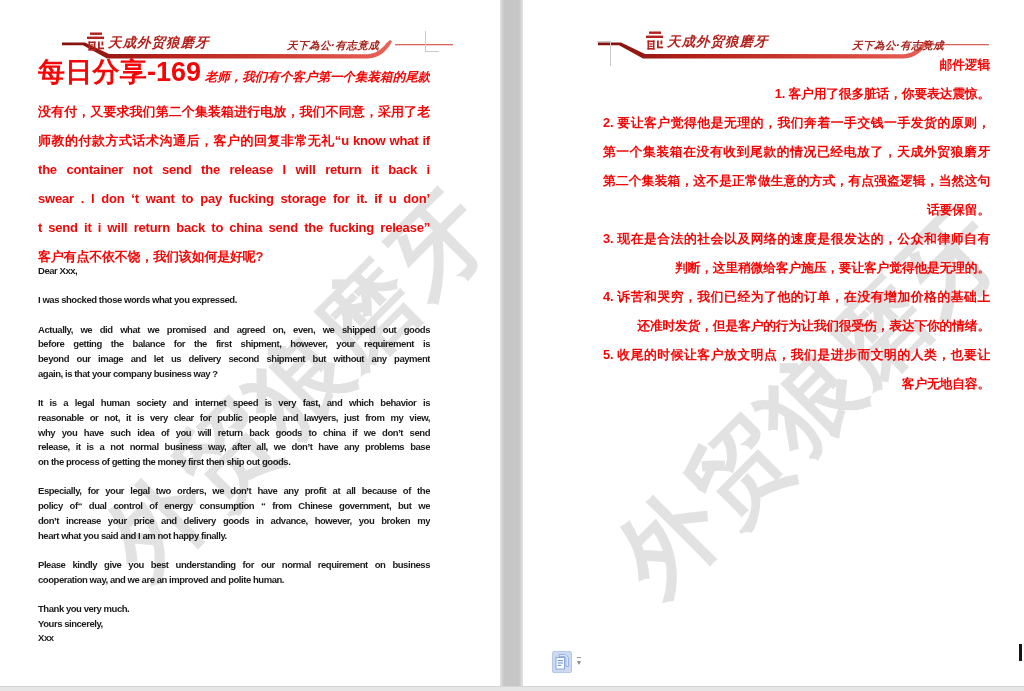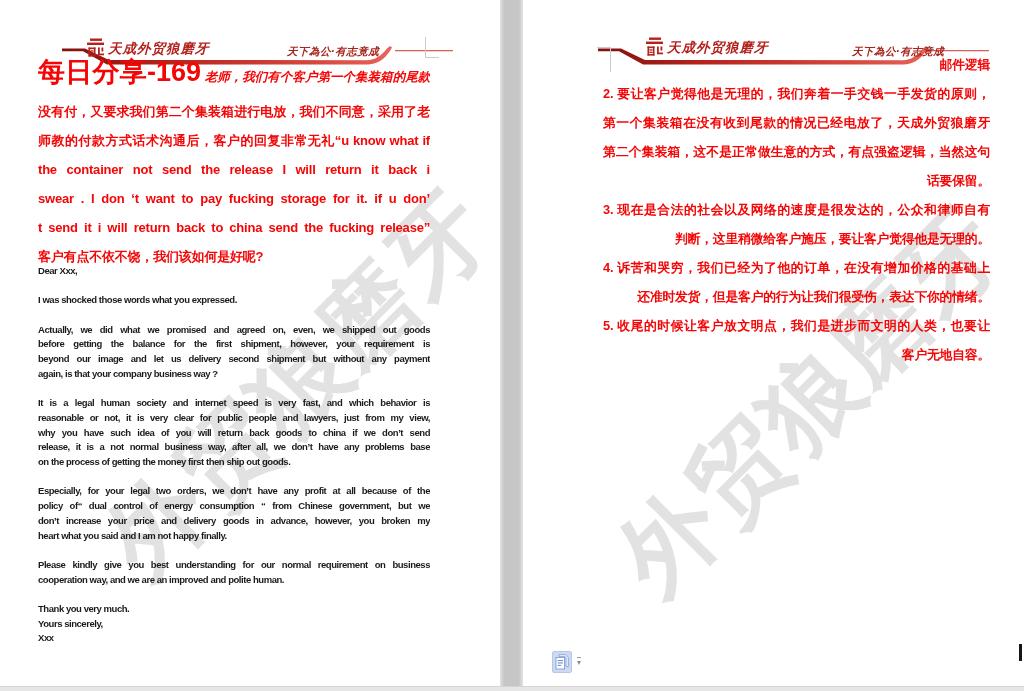--- a/index.html
+++ b/index.html
@@ -22,21 +22,21 @@
   
   .wm{
     position:absolute;z-index:0;white-space:nowrap;
     font-weight:700;font-size:96px;letter-spacing:3px;color:#e2e2e2;
     transform:translate(-50%,-50%) rotate(-45deg);
     font-family:"DejaVu Sans",sans-serif;
   }
   .wm-left{left:300px;top:385px;}
   .wm-right{left:289px;top:402px;}
   
-  .hdr{position:absolute;left:0;top:18px;width:100%;height:62px;z-index:2;}
+  .hdr{position:absolute;left:0;top:12px;width:100%;height:62px;z-index:2;}
   .hdr .swoosh{position:absolute;}
   .hdr .logo{position:absolute;}
   .brand{
     position:absolute;font-family:"DejaVu Serif",serif;font-style:italic;font-weight:700;
     font-size:13.5px;color:#b3221d;letter-spacing:1px;white-space:nowrap;
   }
   .slogan{
     position:absolute;font-family:"DejaVu Serif",serif;font-style:italic;font-weight:700;
     font-size:10.5px;color:#a8231c;letter-spacing:0.5px;white-space:nowrap;
   }
@@ -197,20 +197,21 @@
       </g>
     </svg>
     <span class="brand" style="left:144px;top:21px">天成外贸狼磨牙</span>
     <span class="slogan" style="left:329px;top:27px">天下為公·有志竟成</span>
     <div class="mark" style="left:74px;top:29px;width:14px;height:1px;"></div>
     <div class="mark" style="left:87px;top:29px;width:1px;height:25px;"></div>
   </div>
 
   <div class="logic-block">
     <div class="ll">邮件逻辑</div>
+    <div class="ll">1. 客户用了很多脏话，你要表达震惊。</div>
     <div class="ll j">2. 要让客户觉得他是无理的，我们奔着一手交钱一手发货的原则，</div>
     <div class="ll j">第一个集装箱在没有收到尾款的情况已经电放了，天成外贸狼磨牙</div>
     <div class="ll j">第二个集装箱，这不是正常做生意的方式，有点强盗逻辑，当然这句</div>
     <div class="ll">话要保留。</div>
     <div class="ll j">3. 现在是合法的社会以及网络的速度是很发达的，公众和律师自有</div>
     <div class="ll">判断，这里稍微给客户施压，要让客户觉得他是无理的。</div>
     <div class="ll j">4. 诉苦和哭穷，我们已经为了他的订单，在没有增加价格的基础上</div>
     <div class="ll">还准时发货，但是客户的行为让我们很受伤，表达下你的情绪。</div>
     <div class="ll j">5. 收尾的时候让客户放文明点，我们是进步而文明的人类，也要让</div>
     <div class="ll">客户无地自容。</div>

